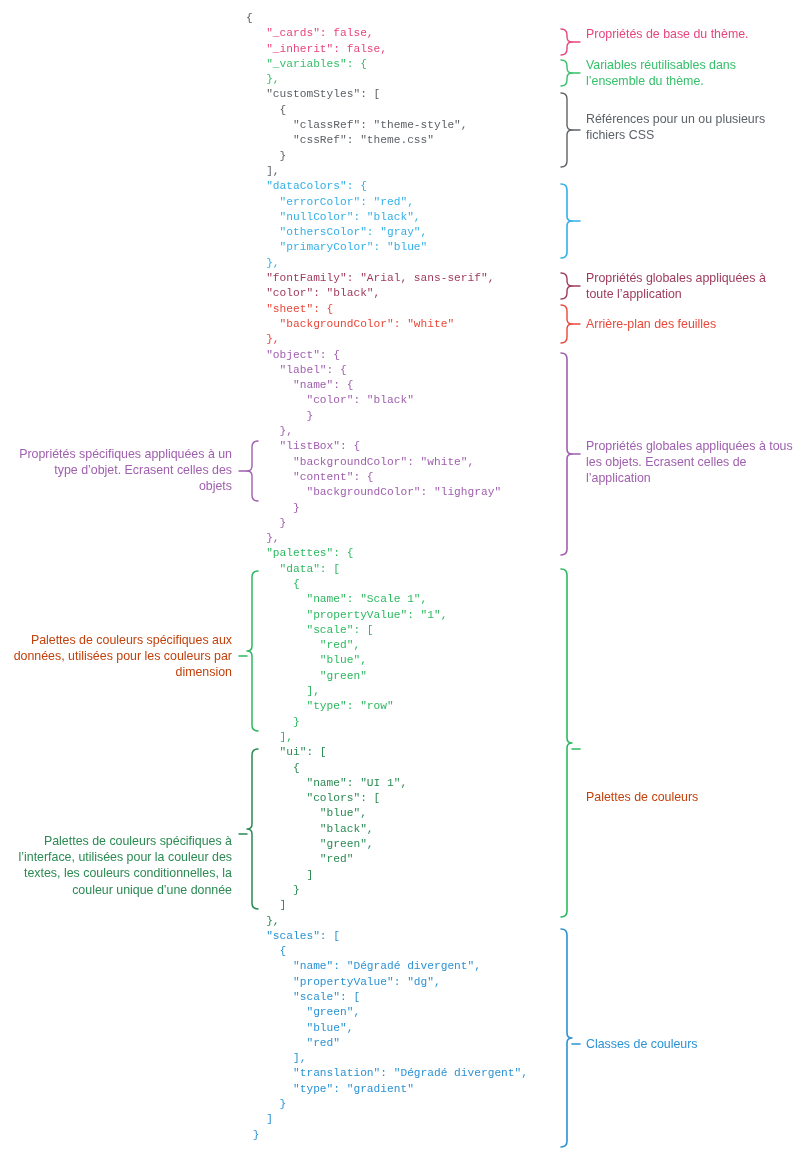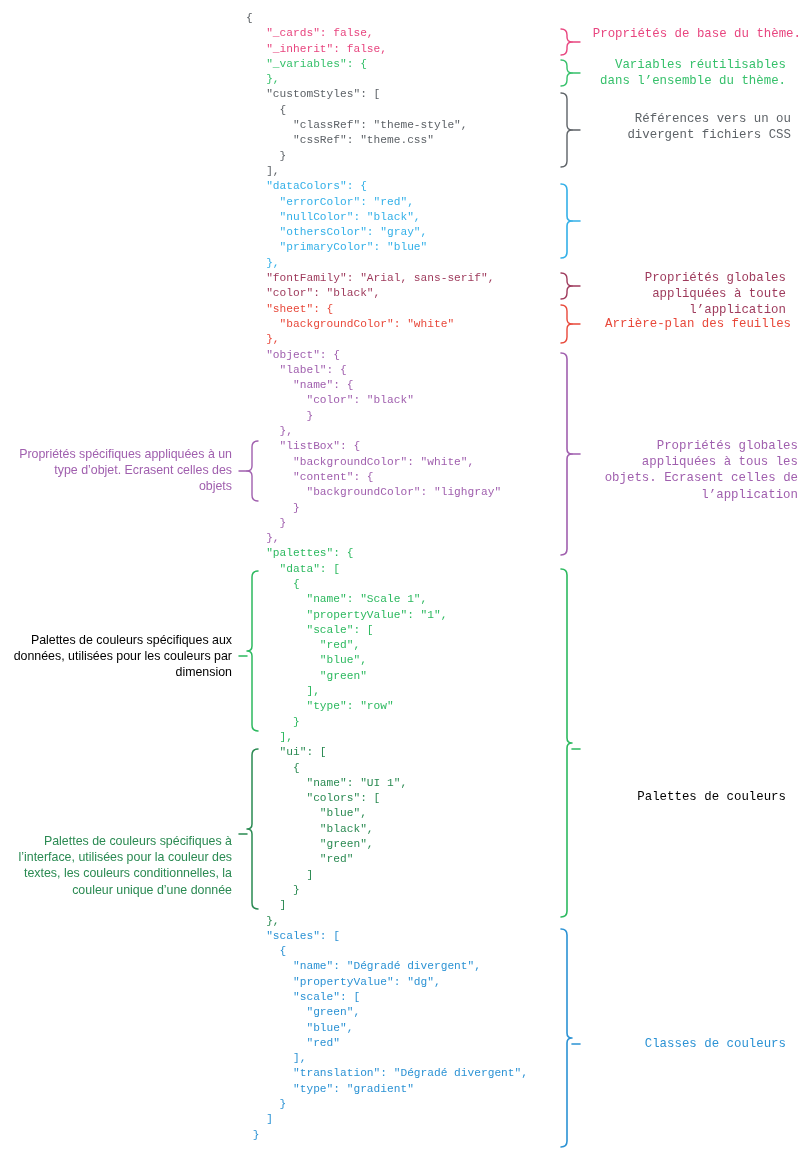--- a/index.html
+++ b/index.html
@@ -46,31 +46,31 @@
   .c-dgreen  { color: #2a8a52; }
   .c-blue2   { color: #2b92d4; }
 
   
   .note {
     position: absolute;
     font-family: "Liberation Sans", sans-serif;
     font-size: 12.4px;
     line-height: 16.2px;
   }
-  .note-right { text-align: right; font-family: Liberation Mono, monospace; }
+  .note-right { text-align: left; }
   .note-left  { text-align: right; }
 
   .n-pink    { color: #e8457f; }
   .n-green   { color: #35c06a; }
   .n-gray    { color: #5d6267; }
   .n-blue    { color: #33b0e8; }
   .n-darkred { color: #9e3a5c; }
   .n-red     { color: #e8483a; }
   .n-purple  { color: #a05fae; }
-  .n-green2  { color: #000000; }
+  .n-green2  { color: #c2410c; }
   .n-dgreen  { color: #2a8a52; margin-top: 40px; }
   .n-blue2   { color: #2b92d4; }
 
   
   #braces {
     position: absolute;
     left: 0; top: 0;
     width: 810px;
     height: 1160px;
     pointer-events: none;
@@ -143,21 +143,21 @@
     <g fill="none" stroke="#2a8a52" stroke-width="1.5" stroke-linecap="round" stroke-linejoin="round">
       <path d="M258,749 q-6,0 -6,6 l0,69 q0,5 -5,5 q5,0 5,5 l0,69 q0,6 6,6"></path>
       <path d="M247,834 l-8,0"></path>
     </g>
   </svg>
 
   <div class="note note-right n-pink" style="left:586px; top:26px;  width:215px;">Propriétés de base du thème.</div>
 
   <div class="note note-right n-green" style="left:586px; top:57px;  width:200px;">Variables réutilisables dans l’ensemble du thème.</div>
 
-  <div class="note note-right n-gray" style="left:586px; top:111px; width:205px;">Références vers un ou divergent fichiers CSS</div>
+  <div class="note note-right n-gray" style="left:586px; top:111px; width:205px;">Références pour un ou plusieurs fichiers CSS</div>
 
 
   <div class="note note-right n-darkred" style="left:586px; top:270px; width:200px;">Propriétés globales appliquées à toute l’application</div>
 
   <div class="note note-right n-red" style="left:586px; top:316px; width:205px;">Arrière-plan des feuilles</div>
 
   <div class="note note-right n-purple" style="left:586px; top:438px; width:212px;">Propriétés globales appliquées à tous les objets. Ecrasent celles de l’application</div>
 
   <div class="note note-right n-green2" style="left:586px; top:741px; width:200px;margin-top:48px;">Palettes de couleurs</div>
 

